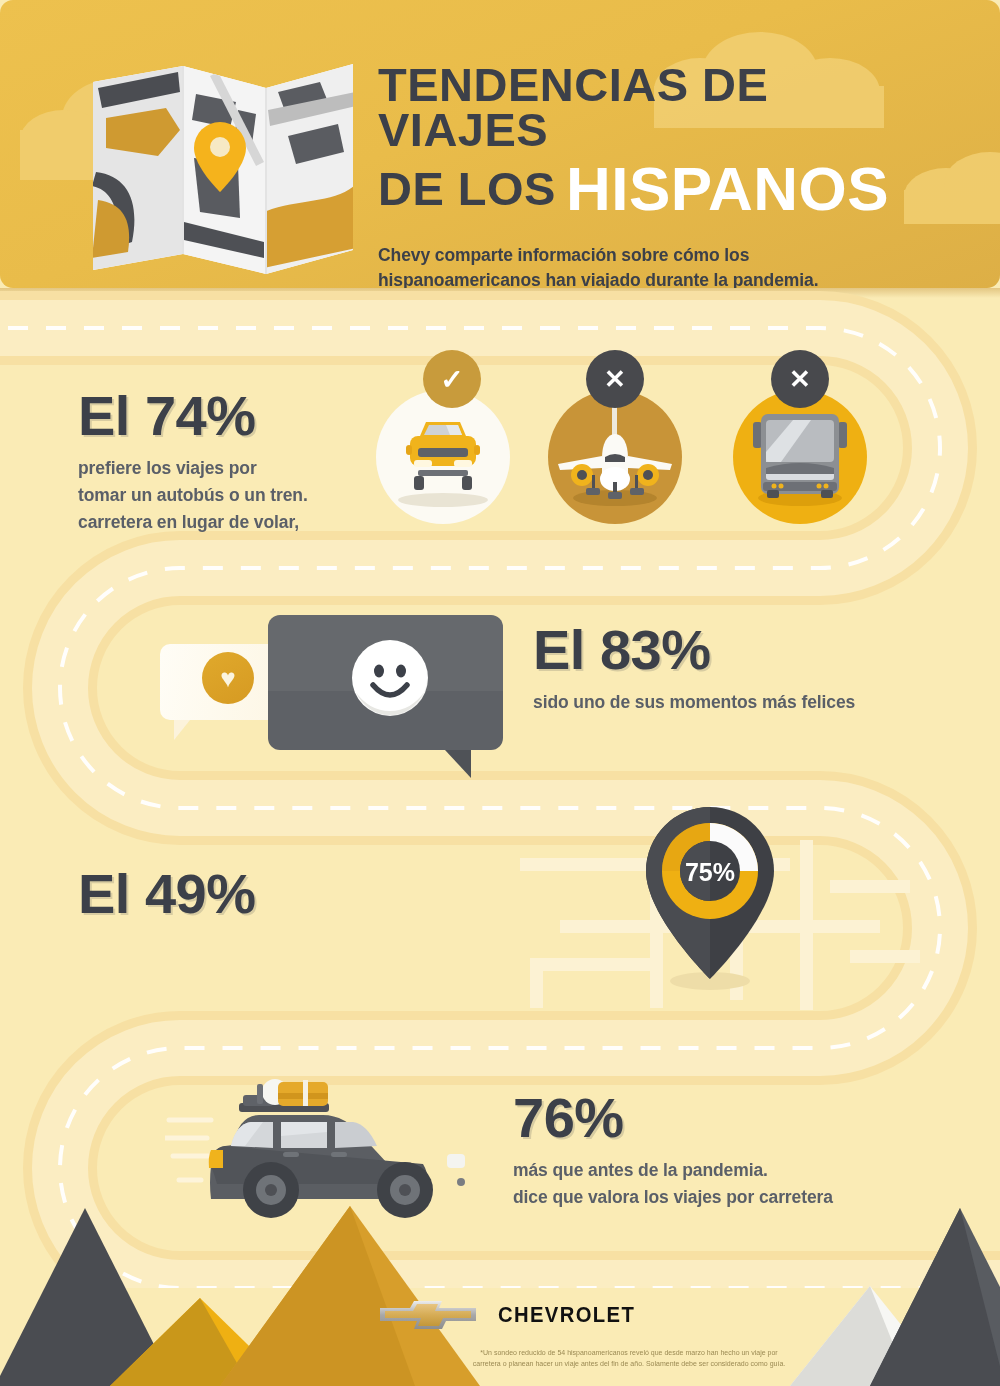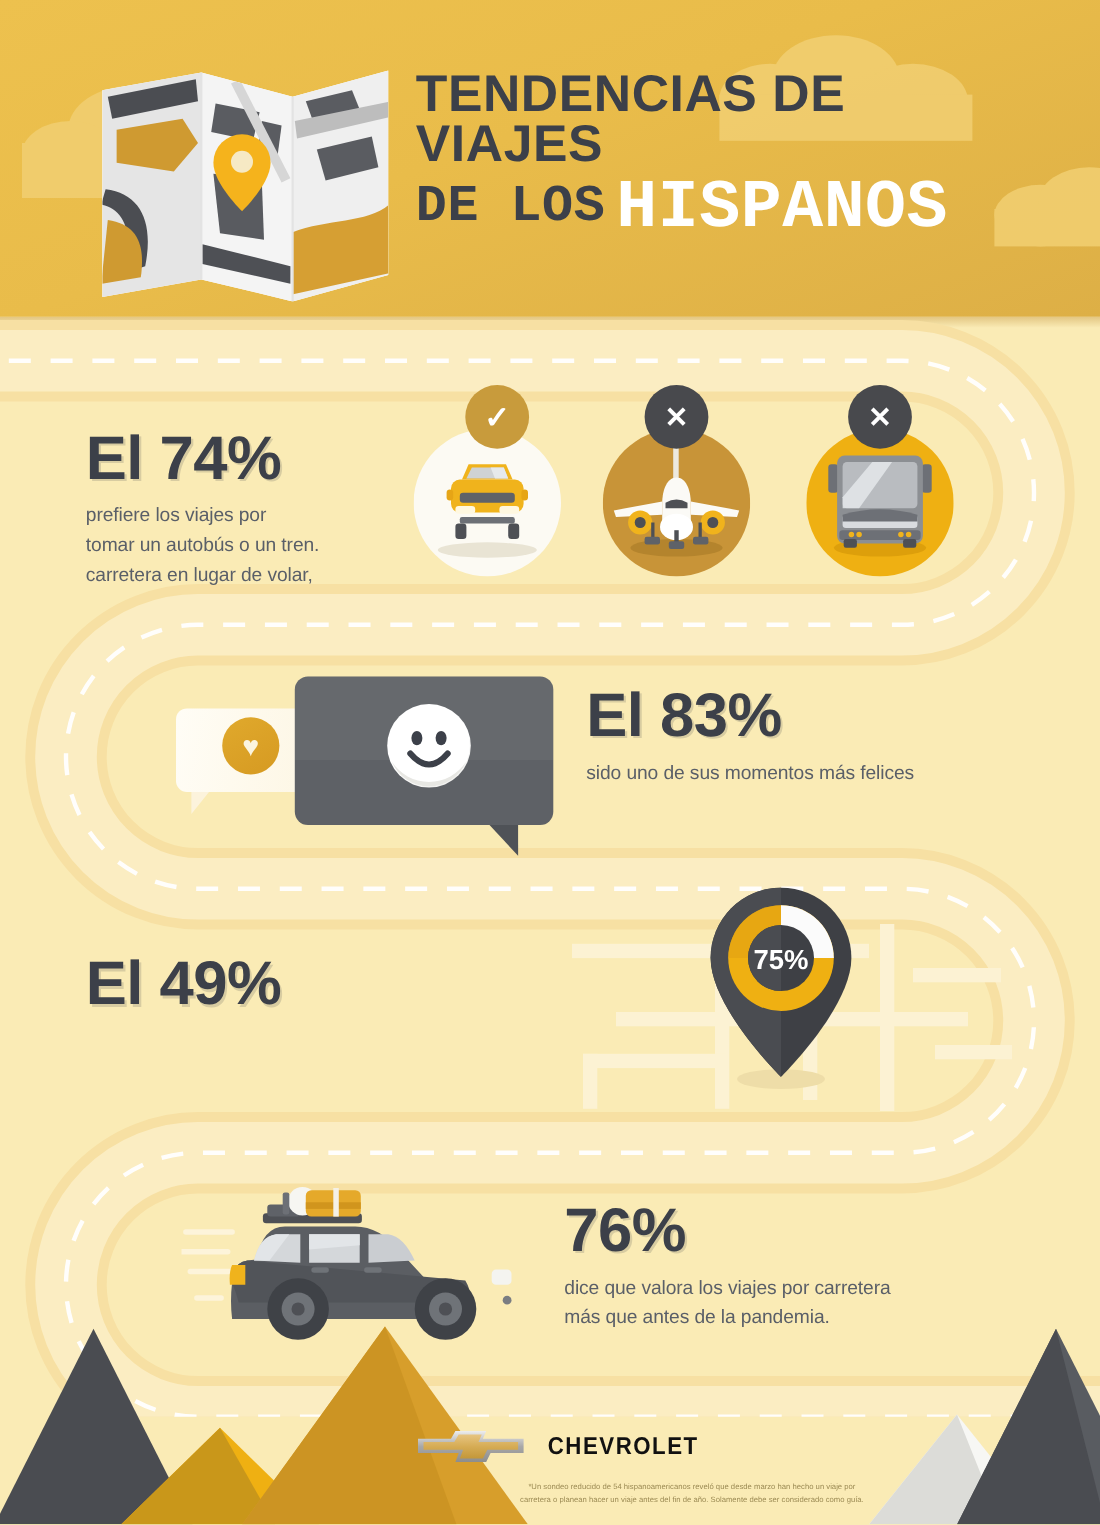--- a/index.html
+++ b/index.html
@@ -15,53 +15,54 @@
     width: 1000px; height: 1386px;
     overflow: hidden;
     background: #FAEBB5;
   }
 
   
   .header {
     position: absolute; left: 0; top: 0; width: 1000px; height: 288px;
     background: linear-gradient(160deg, #EDC14E 0%, #E9BC4A 45%, #DDAF46 100%);
     overflow: hidden;
+    border-radius: 13px;
   }
 
   .maparea {
     position: absolute; left: 88px; top: 52px; width: 270px; height: 222px;
   }
 
   .title-block { position: absolute; left: 378px; top: 62px; width: 560px; }
   .title-l1, .title-l2 {
     font-weight: bold; letter-spacing: .5px; line-height: .96;
     font-family: "Liberation Sans", sans-serif;
   }
   .title-l1 { font-size: 47px; color: #3C4049; }
-  .title-l2 { font-size: 47px; color: #3C4049; margin-top: 7px; font-family: Liberation Mono, monospace; }
+  .title-l2 { font-size: 47px; color: #3C4049; margin-top: 7px; }
   .title-l2 .hi { font-size: 62px; color: #FFFFFF; margin-left: 10px; vertical-align: -5px;}
   .subtitle {
     margin-top: 24px; font-size: 17.5px; font-weight: bold; color: #3C4049;
     line-height: 1.45; letter-spacing: -.1px;
   }
   .hdr-shadow {
     position:absolute; left:0; top:288px; width:1000px; height:10px;
     background: linear-gradient(#E3C682, rgba(250,235,181,0));
   }
 
   
   .roadsvg { position: absolute; left: 0; top: 288px; width: 1000px; height: 1000px; }
 
   
   .bigstat {
     font-size: 56px; font-weight: bold; color: #3C4049; letter-spacing: -.5px;
     line-height: 1; text-shadow: 2px 2px 0 rgba(60,64,73,.18);
   }
   .statdesc {
-    font-size: 17.5px; font-weight: normal; color: #5A5F68; line-height: 1.55;
+    font-size: 17.5px; font-weight: bold; color: #5A5F68; line-height: 1.55;
     margin-top: 11px; letter-spacing: -.1px;
   }
 
   .sec1-text { position: absolute; left: 78px; top: 388px; width: 300px; }
   .sec2-text { position: absolute; left: 533px; top: 622px; width: 400px; }
   .sec3-text { position: absolute; left: 78px; top: 866px; width: 480px; }
   .sec4-text { position: absolute; left: 513px; top: 1090px; width: 410px; }
   .markcircle {
     position: absolute; width: 58px; height: 58px; border-radius: 50%;
     display: flex; align-items: center; justify-content: center;
@@ -182,20 +183,24 @@
           <circle cx="132" cy="95" r="10" fill="#F6E9C4"></circle>
         </g>
       </svg>
     </div>
 
     <div class="title-block">
       <div class="title-l1">TENDENCIAS DE VIAJES</div>
       <div class="title-l2">
         <span>DE LOS</span><span class="hi">HISPANOS</span>
       </div>
+      <div class="subtitle">
+        <div>Chevy comparte información sobre cómo los</div>
+        <div>hispanoamericanos han viajado durante la pandemia.</div>
+      </div>
     </div>
   </div>
   <div class="hdr-shadow"></div>
 
   <svg class="roadsvg" viewBox="0 0 1000 1000">
     <path id="roadpath" d="M -30 40
          L 820 40
          A 120 120 0 0 1 820 280
          L 180 280
          A 120 120 0 0 0 180 520
@@ -394,22 +399,22 @@
     <circle cx="106" cy="132" r="15" fill="#6F7378"></circle>
     <circle cx="106" cy="132" r="6" fill="#4E5055"></circle>
     <circle cx="240" cy="132" r="28" fill="#3F4247"></circle>
     <circle cx="240" cy="132" r="15" fill="#6F7378"></circle>
     <circle cx="240" cy="132" r="6" fill="#4E5055"></circle>
   </svg>
 
   <div class="sec4-text">
     <div class="bigstat">76%</div>
     <div class="statdesc">
+      <div>más que antes de la pandemia.</div>
       <div>dice que valora los viajes por carretera</div>
-      <div>más que antes de la pandemia.</div>
     </div>
   </div>
 
   <svg class="mountains" viewBox="0 0 1000 200">
     <polygon points="85,200 0,200 0,70 " fill="#4A4C51" opacity="0"></polygon>
     <polygon points="85,22 175,200 -5,200" fill="#4A4C51"></polygon>
     <polygon points="200,112 290,200 110,200" fill="#EFB012"></polygon>
     <polygon points="200,112 250,200 110,200" fill="#C9971A"></polygon>
     <polygon points="350,20 480,200 220,200" fill="#D79E2B"></polygon>
     <polygon points="350,20 415,200 220,200" fill="#CC9423"></polygon>

